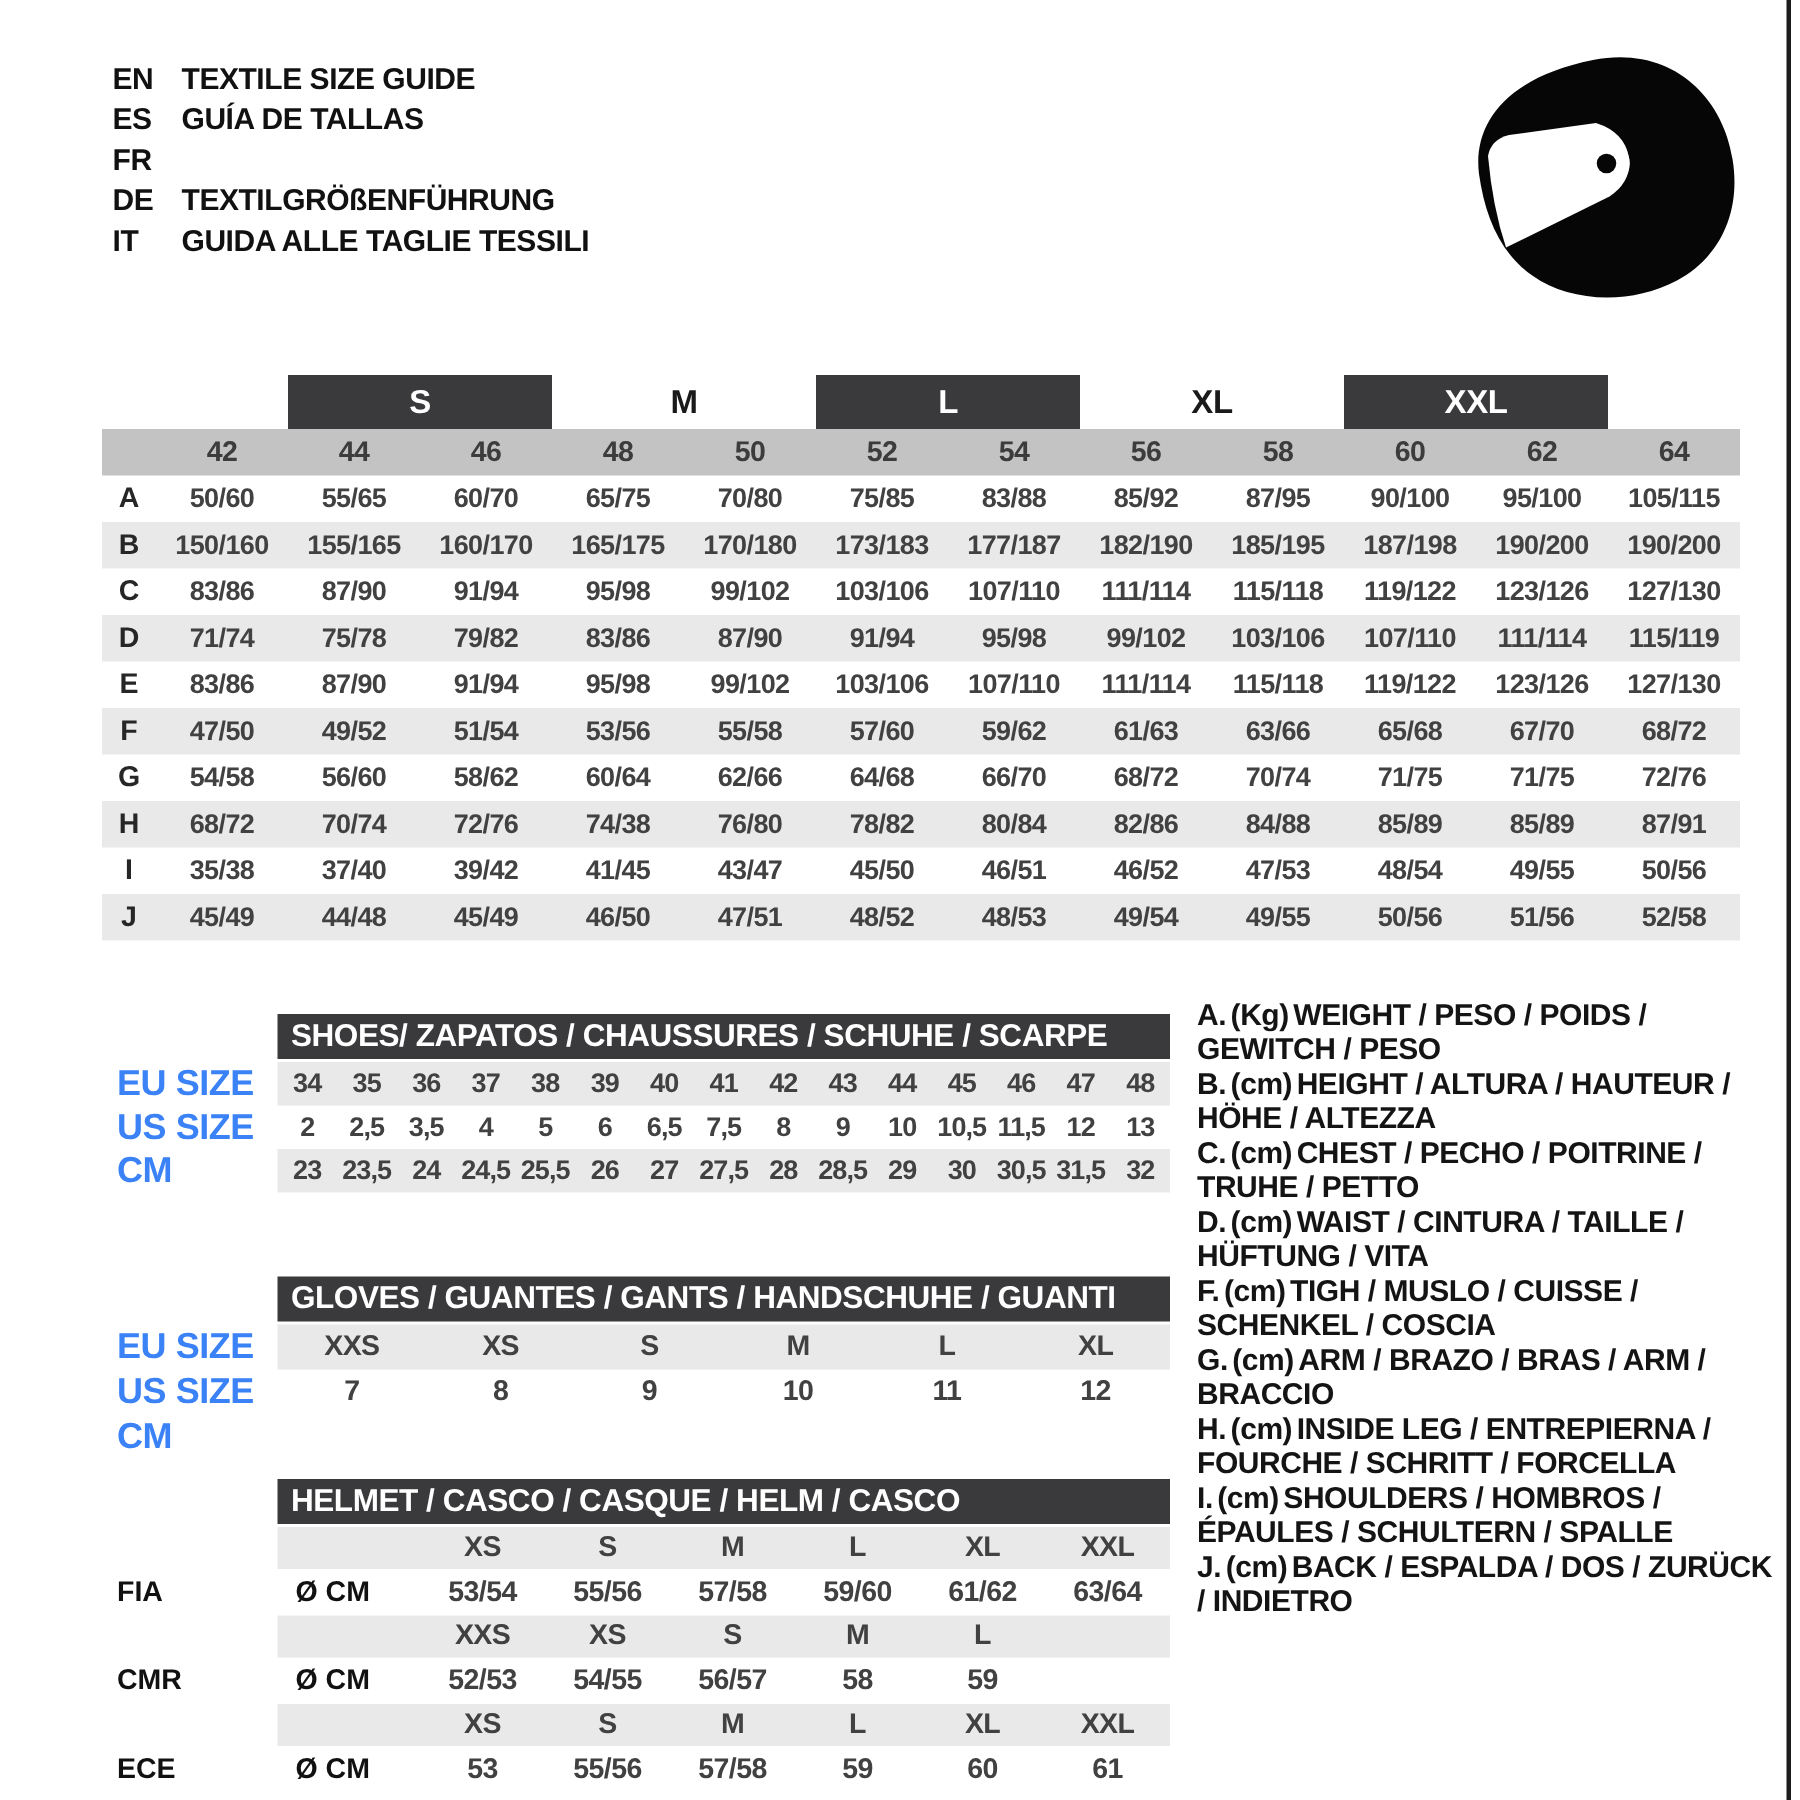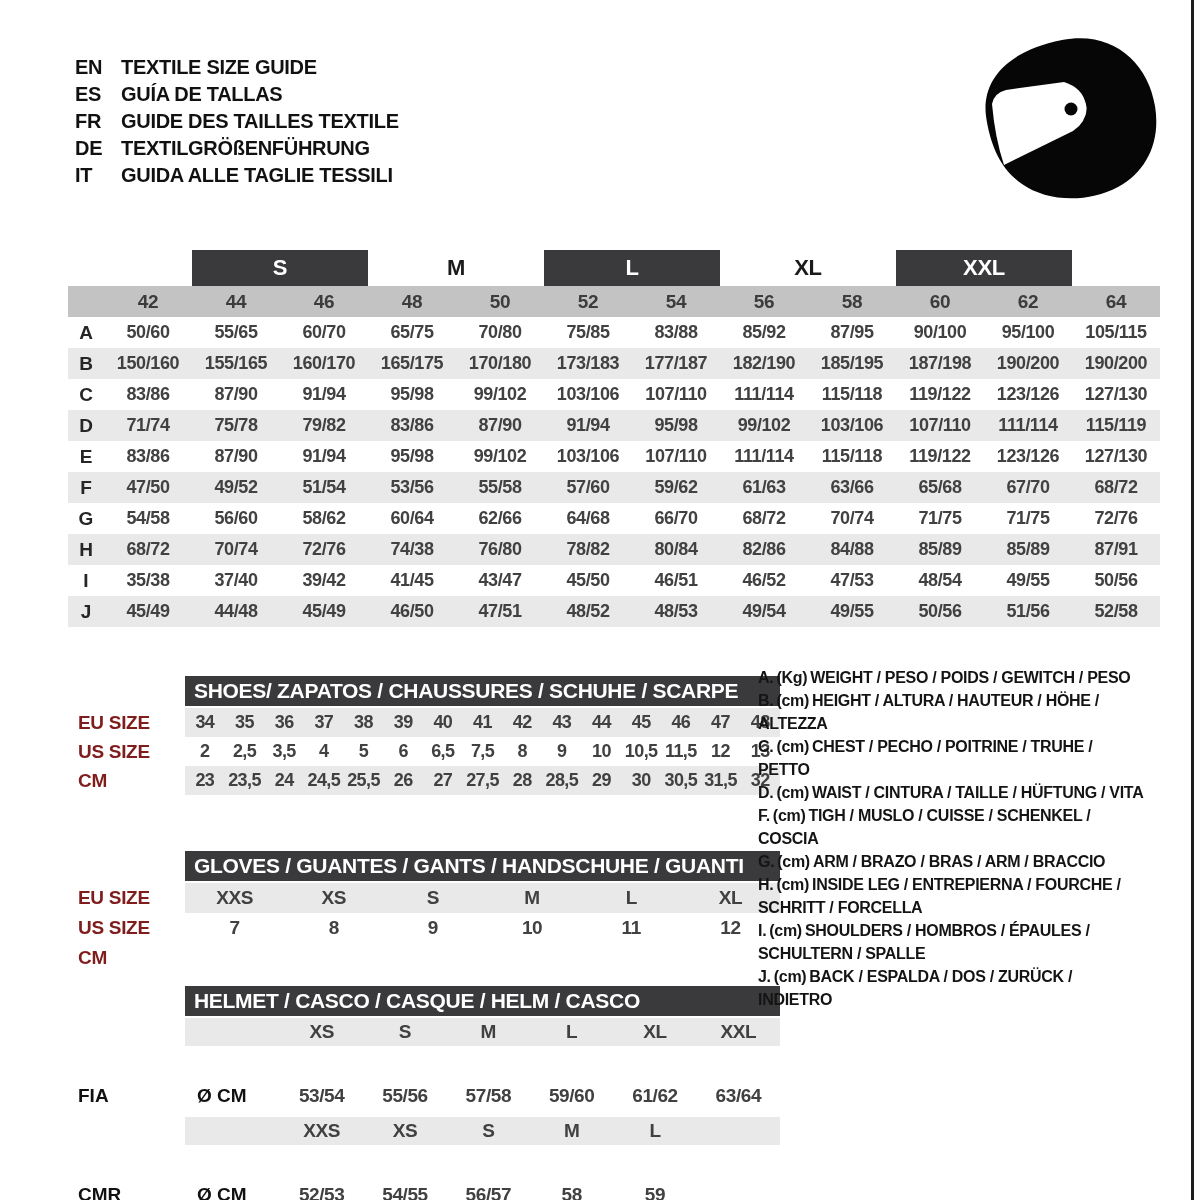--- a/index.html
+++ b/index.html
@@ -5,21 +5,21 @@
 <style>
   * { margin:0; padding:0; box-sizing:border-box; }
   html,body { width:1200px; height:1200px; }
   body {
     position:relative; background:#fff; overflow:hidden;
     font-family:"Liberation Sans","DejaVu Sans",sans-serif;
     font-weight:700; color:#111;
   }
 
   
-  .langs { position:absolute; left:75px; top:54px; }
+  .langs { position:absolute; left:75px; top:40px; }
   .lang-row { display:flex; height:27px; align-items:center; font-size:20px; letter-spacing:-0.3px; }
   .lang-code { width:46px; }
 
   
   .helmet-logo { position:absolute; left:950px; top:18px; width:230px; height:200px; }
 
   
   .main-table { position:absolute; left:68px; top:250px; width:1092px; }
   .groups-row { margin-left:36px; display:grid; grid-template-columns:repeat(12,1fr); height:36px; }
   .size-group { display:flex; align-items:center; justify-content:center; font-size:22px; color:#1a1a1a; letter-spacing:-0.3px; }
@@ -40,39 +40,39 @@
 
   
   .section { position:absolute; left:68px; width:712px; }
   .sec-shoes  { top:676px; }
   .sec-gloves { top:851px; }
   .sec-helmet { top:986px; }
   .sec-bar { margin-left:117px; height:30px; background:var(--bar-dark,#3a3a3c); color:#fff;
              display:flex; align-items:center; padding-left:9px; font-size:21px; letter-spacing:-0.3px; margin-bottom:2px; }
   .s-row { display:flex; height:29px; }
   .sec-gloves .s-row { height:30px; }
-  .s-label { width:117px; display:flex; align-items:center; padding-left:10px; font-size:19px; color:#7f1d1d; letter-spacing:-0.3px; }
+  .s-label { width:117px; display:flex; align-items:center; padding-left:10px; font-size:24px; color:#3b82f6; letter-spacing:-0.3px; }
   .s-content { flex:1; display:grid; align-items:center; }
   .sec-shoes  .s-content { grid-template-columns:repeat(15,1fr); }
   .sec-gloves .s-content { grid-template-columns:repeat(6,1fr); }
   div.s-row:nth-of-type(odd) .s-content { background:var(--row-gray,#e9e9e9); }
   .sec-shoes .cell { font-size:18px; letter-spacing:-0.6px; }
   .sec-gloves .cell { font-size:19px; }
 
   .h-row { display:flex; }
   .h-label { width:117px; display:flex; align-items:center; padding-left:10px; font-size:19px; color:#111; }
   .h-content { flex:1; display:grid; grid-template-columns:95px repeat(6,1fr); align-items:center; }
   .sizes-row { height:28px; }
   .sizes-row .h-content { background:var(--row-gray,#e9e9e9); }
-  .data-row { height:42px;margin-top:29px; }
+  .data-row { height:31px; }
   .h-unit { padding-left:12px; font-size:19px; color:#111; white-space:nowrap; }
   .sec-helmet .cell { font-size:19px; }
 
   
-  .legend { position:absolute; left:758px; top:666px; width:390px; font-size:16px; line-height:23px; letter-spacing:-0.3px; color:#141414; }
+  .legend { position:absolute; left:798px; top:666px; width:390px; font-size:20px; line-height:23px; letter-spacing:-0.3px; color:#141414; }
   .legend-item span { margin-right:3px; }
 
   
   .edge-line { position:absolute; left:1191px; top:0; width:3px; height:1200px; background:#1c1c1c; }
 </style>
 </head>
 <body>
 
 <div class="langs">
 
@@ -81,21 +81,20 @@
       <span class="lang-label">TEXTILE SIZE GUIDE</span>
     </div>
 
     <div class="lang-row">
       <span class="lang-code">ES</span>
       <span class="lang-label">GUÍA DE TALLAS</span>
     </div>
 
     <div class="lang-row">
       <span class="lang-code">FR</span>
-      <span class="lang-label">GUIDE DES TAILLES TEXTILE</span>
     </div>
 
     <div class="lang-row">
       <span class="lang-code">DE</span>
       <span class="lang-label">TEXTILGRÖßENFÜHRUNG</span>
     </div>
 
     <div class="lang-row">
       <span class="lang-code">IT</span>
       <span class="lang-label">GUIDA ALLE TAGLIE TESSILI</span>

